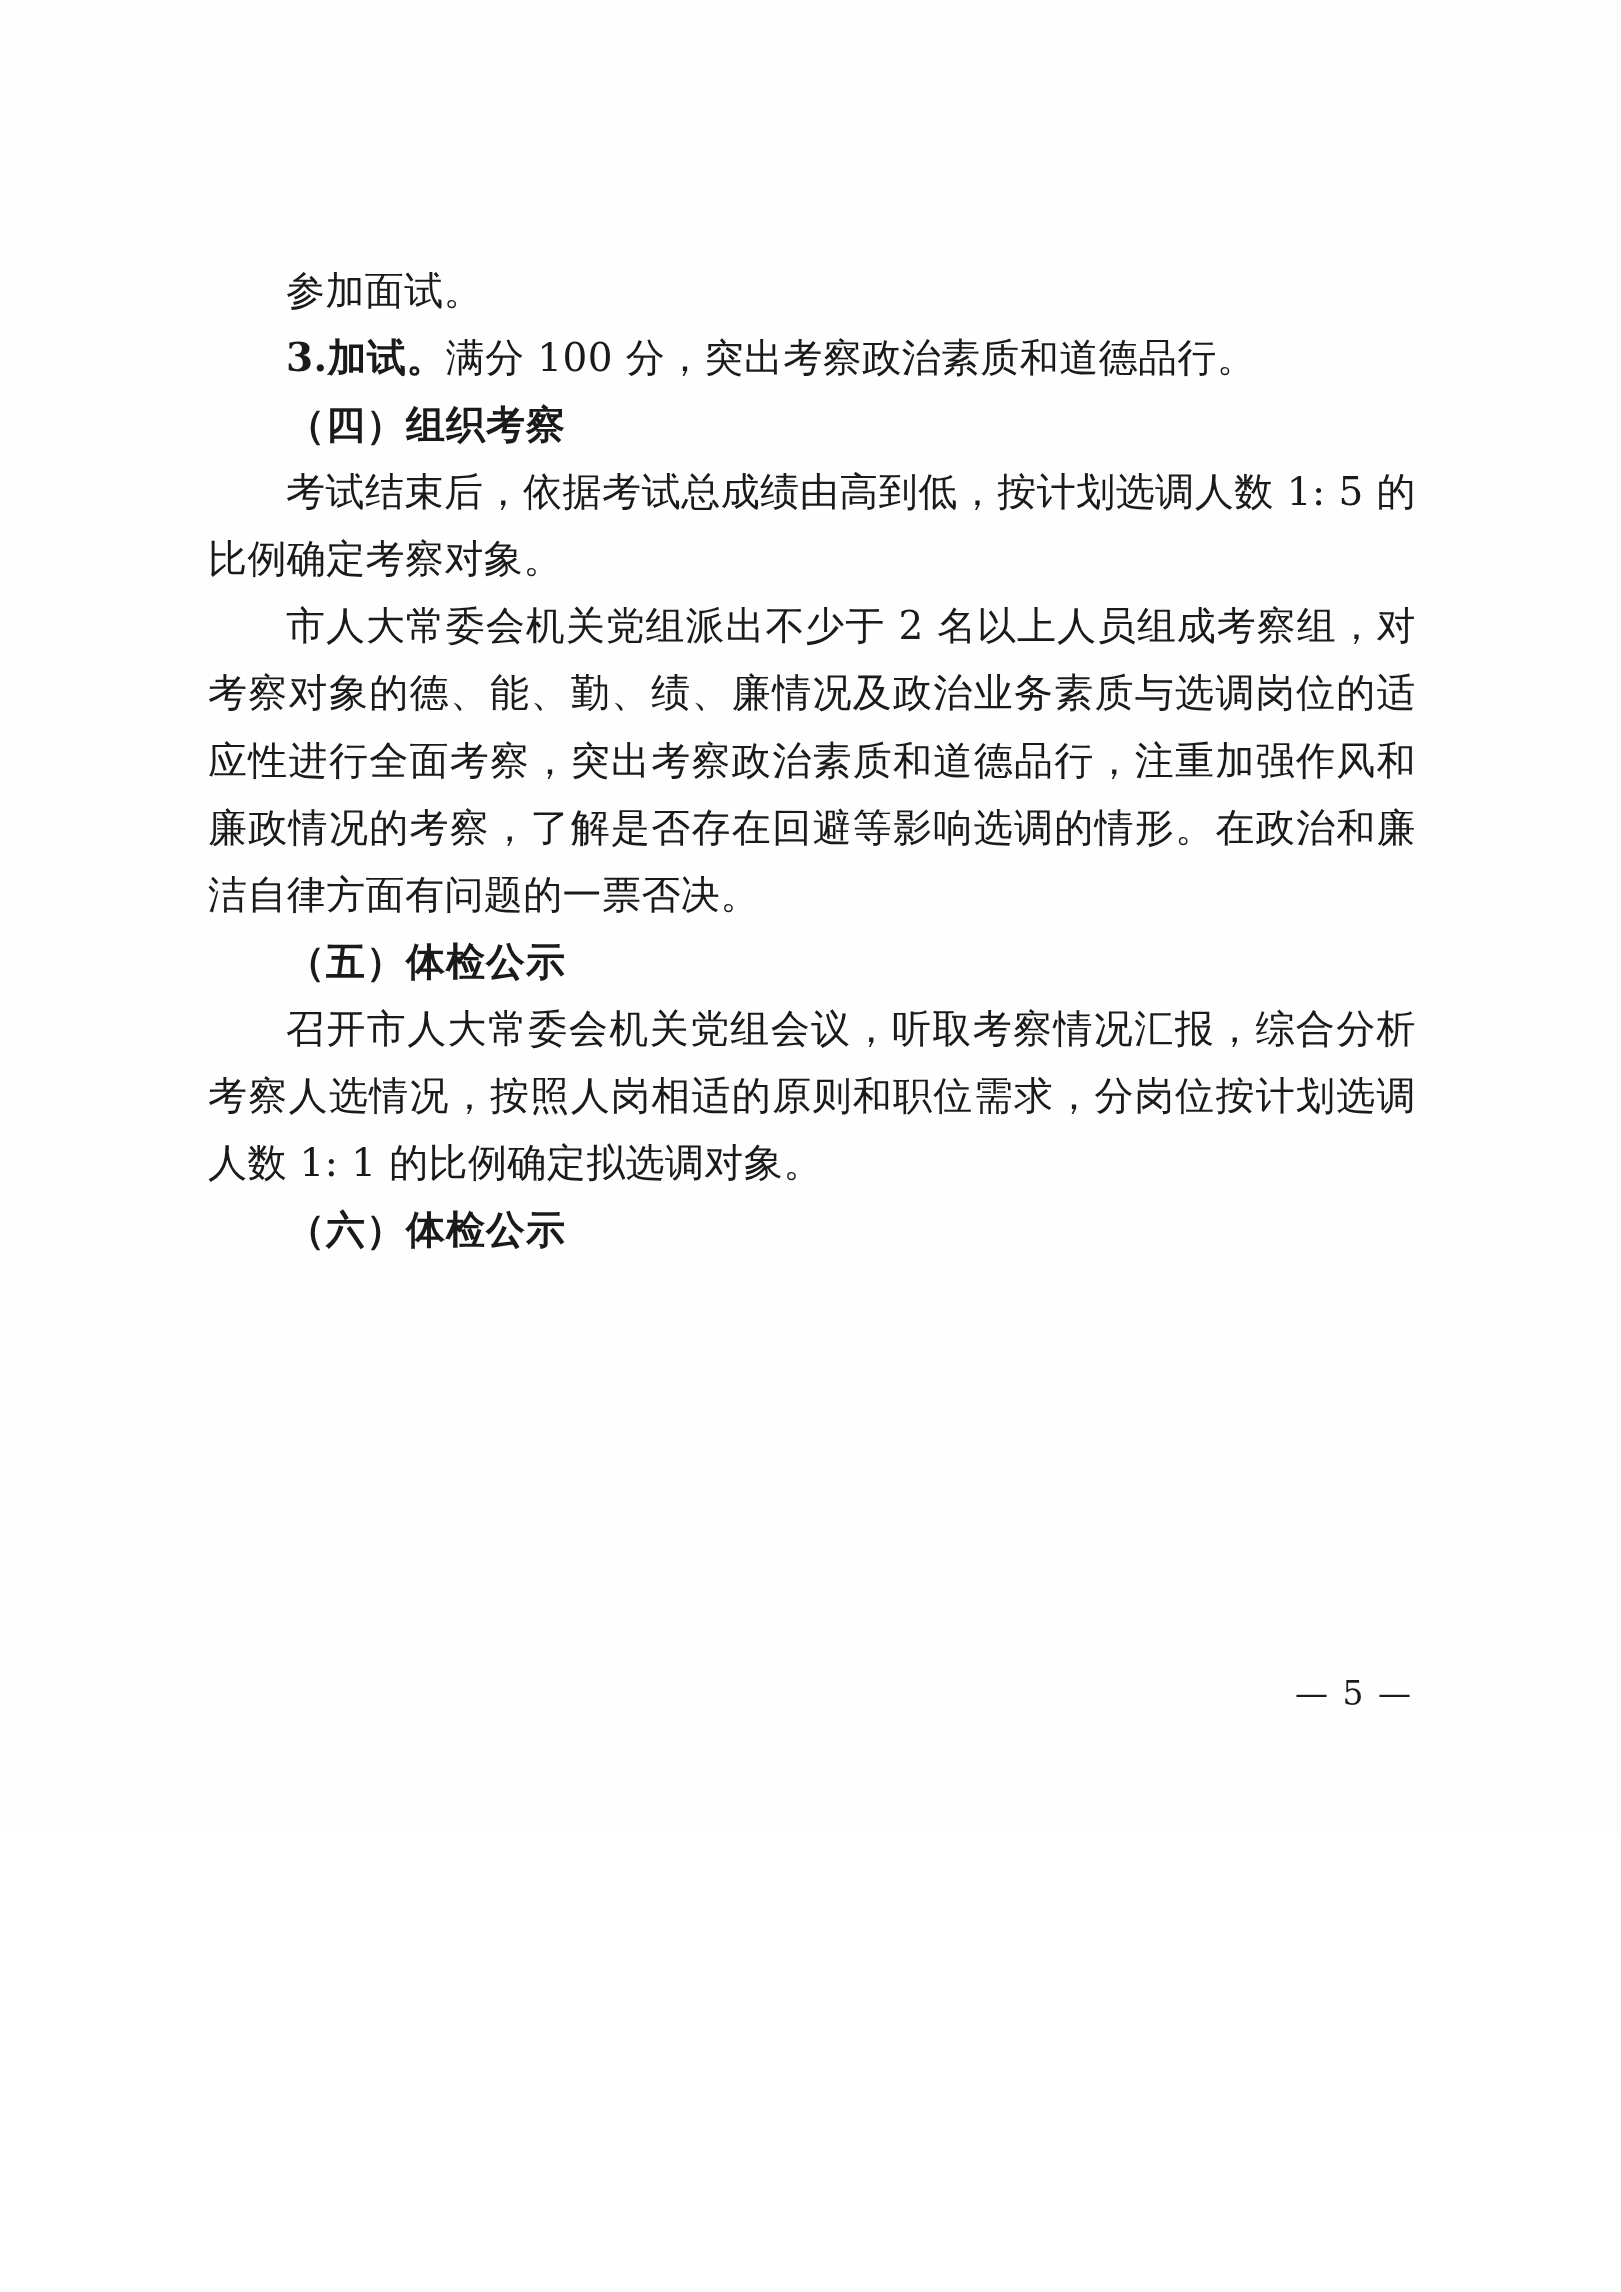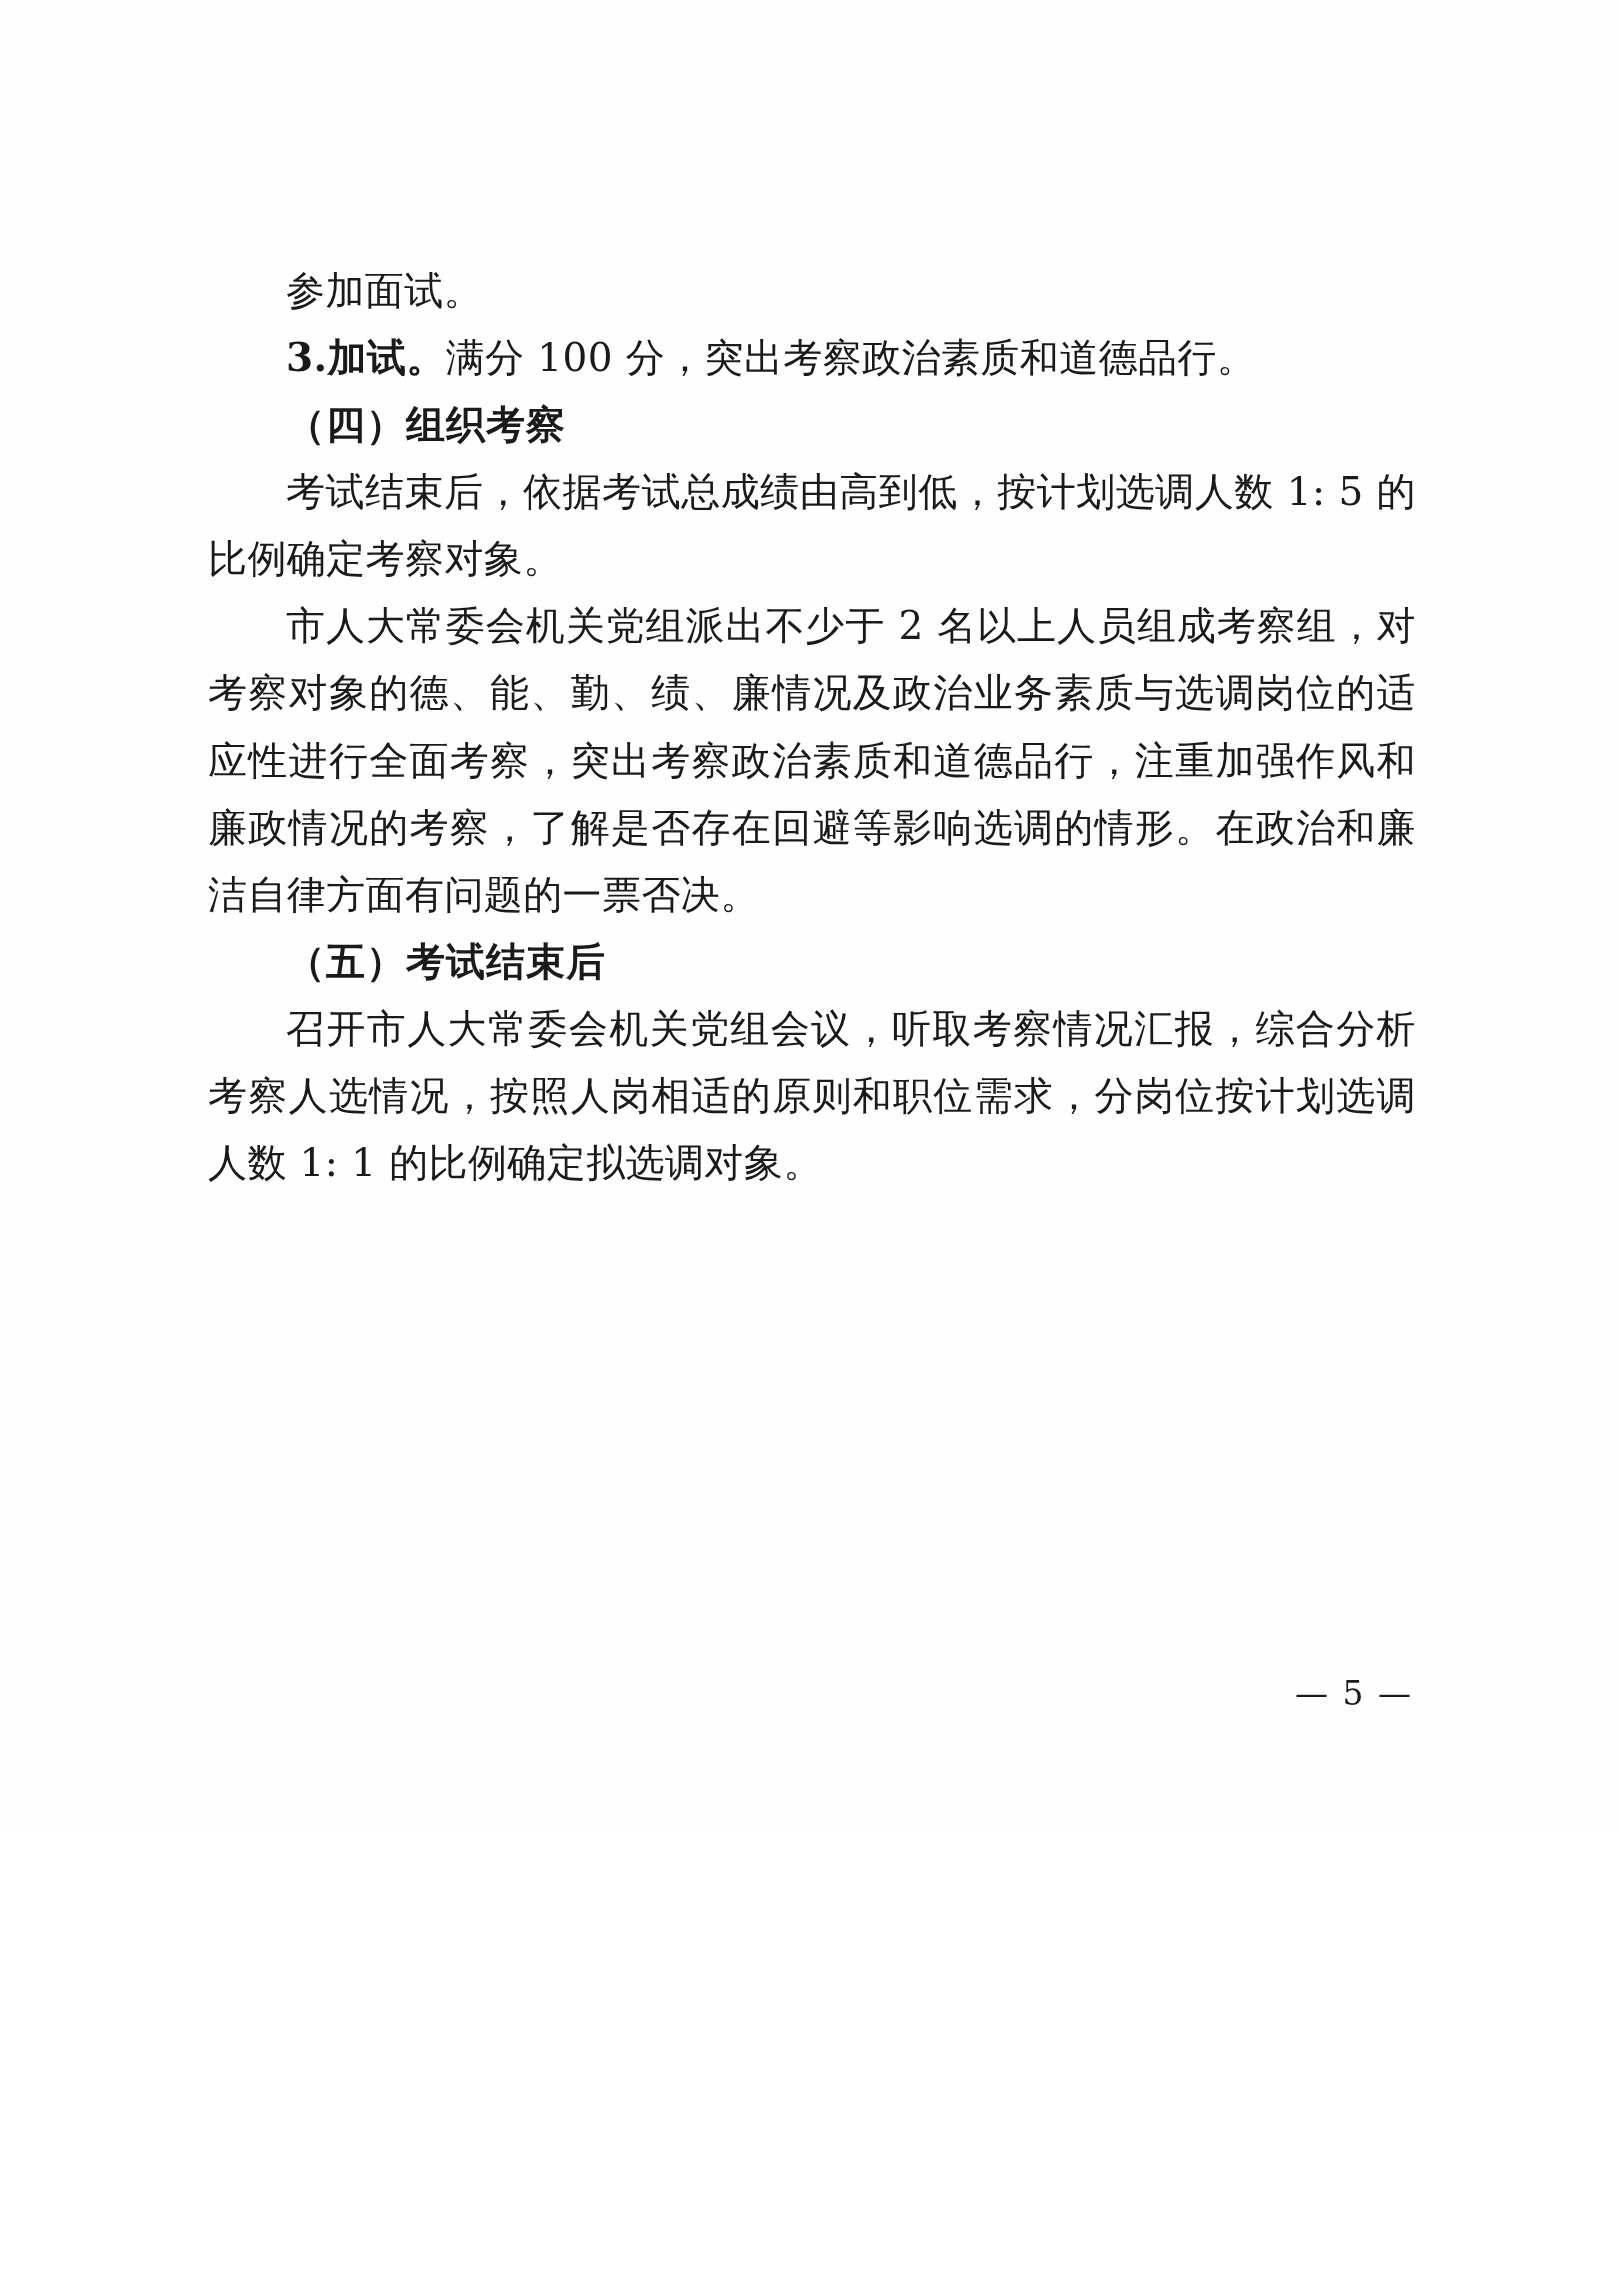--- a/index.html
+++ b/index.html
@@ -69,22 +69,23 @@
     <p class="para indent"><span class="bold-lead">3.加试。</span><span>满分 100 分，突出考察政治素质和道德品行。</span></p>
 
     <p class="para heading">（四）组织考察</p>
 
     <p class="para indent">考试结束后，依据考试总成绩由高到低，按计划选调人数 1: 5 的比例确定考察对象。</p>
 
     <p class="para indent">市人大常委会机关党组派出不少于 2 名以上人员组成考察组，对考察对象的德、能、勤、绩、廉情况及政治业务素质与选调岗位的适应性进行全面考察，突出考察政治素质和道德品行，注重加强作风和廉政情况的考察，了解是否存在回避等影响选调的情形。在政治和廉洁自律方面有问题的一票否决。</p>
 
 
 
-    <p class="para heading">（五）考试结束后</p>
+    <p class="para heading">（五）体检公示</p>
 
     <p class="para indent">召开市人大常委会机关党组会议，听取考察情况汇报，综合分析考察人选情况，按照人岗相适的原则和职位需求，分岗位按计划选调人数 1: 1 的比例确定拟选调对象。</p>
 
+    <p class="para heading">（六）体检公示</p>
 
   </div>
 
   <div class="page-number">— 5 —</div>
 </div>
 
 
 </body></html>

